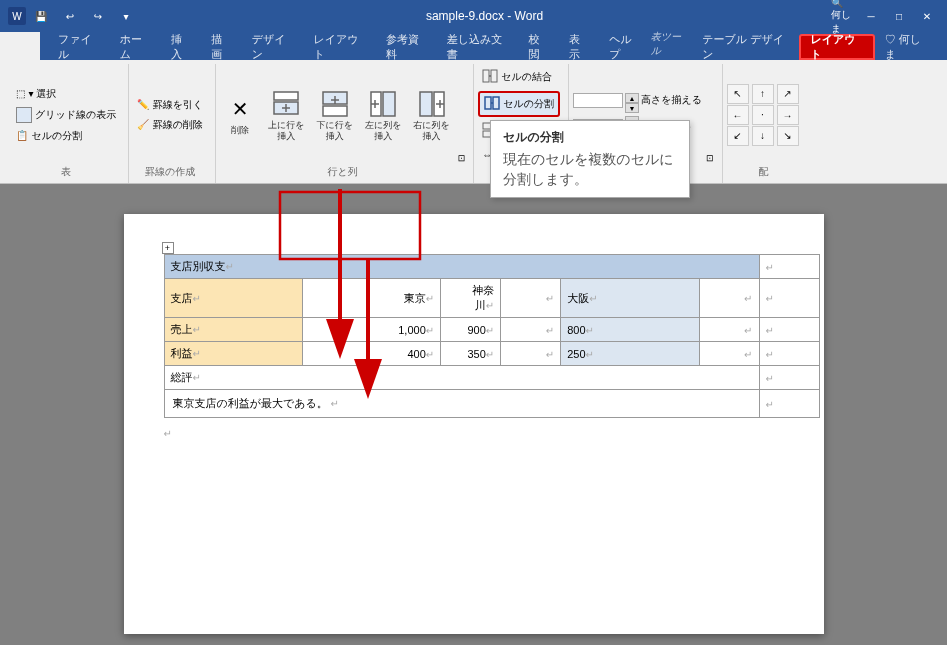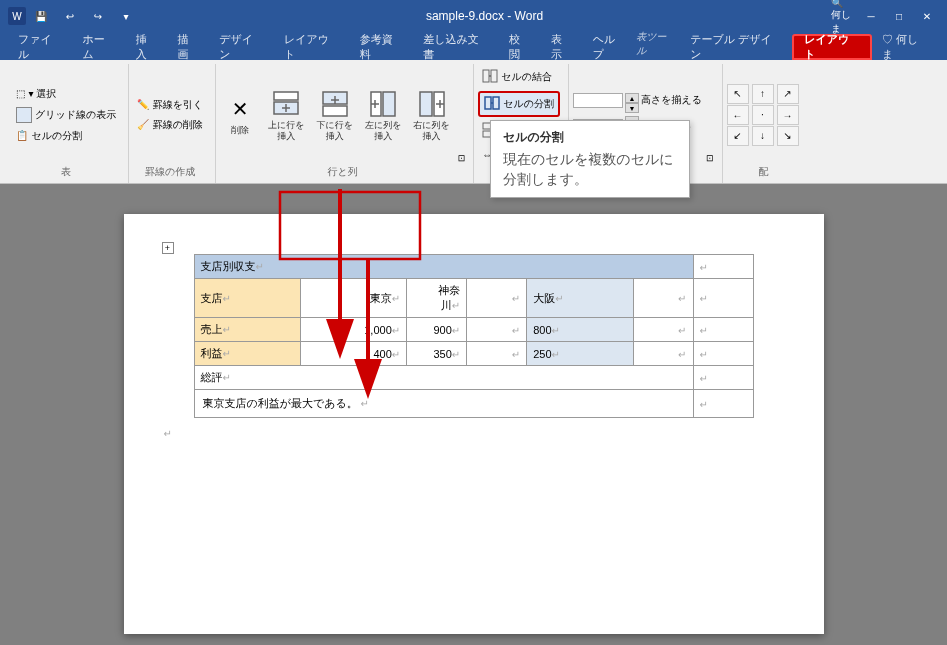--- a/index.html
+++ b/index.html
@@ -21,20 +21,21 @@
     .title-icon { width: 18px; height: 18px; background: #1e4080; border-radius: 2px; display: flex; align-items: center; justify-content: center; color: white; font-size: 10px; }
     .title-btn { width: 24px; height: 24px; display: flex; align-items: center; justify-content: center; cursor: pointer; border-radius: 3px; color: white; font-size: 10px; }
 
     
     .ribbon-tabs {
       background: #2b579a;
       display: flex;
       align-items: flex-end;
       padding: 0 8px;
       height: 28px;
+      margin-left: 40px;
     }
     .ribbon-tab {
       padding: 4px 10px;
       color: rgba(255,255,255,0.85);
       font-size: 11px;
       cursor: pointer;
       border-radius: 3px 3px 0 0;
       height: 26px;
       display: flex;
       align-items: center;
@@ -129,21 +130,21 @@
       width: 700px;
       min-height: 420px;
       box-shadow: 0 2px 8px rgba(0,0,0,0.4);
       padding: 30px 40px;
       position: relative;
     }
 
     
     .doc-table {
       border-collapse: collapse;
-      width: 560px;
+      width: 656px;
       margin: 10px auto;
       font-size: 11px;
     }
     .doc-table td, .doc-table th {
       border: 1px solid #999;
       padding: 4px 6px;
       min-width: 60px;
     }
     .label-cell { background: #fce5b4 !important; }
     .data-cell { background: white; text-align: right; }

